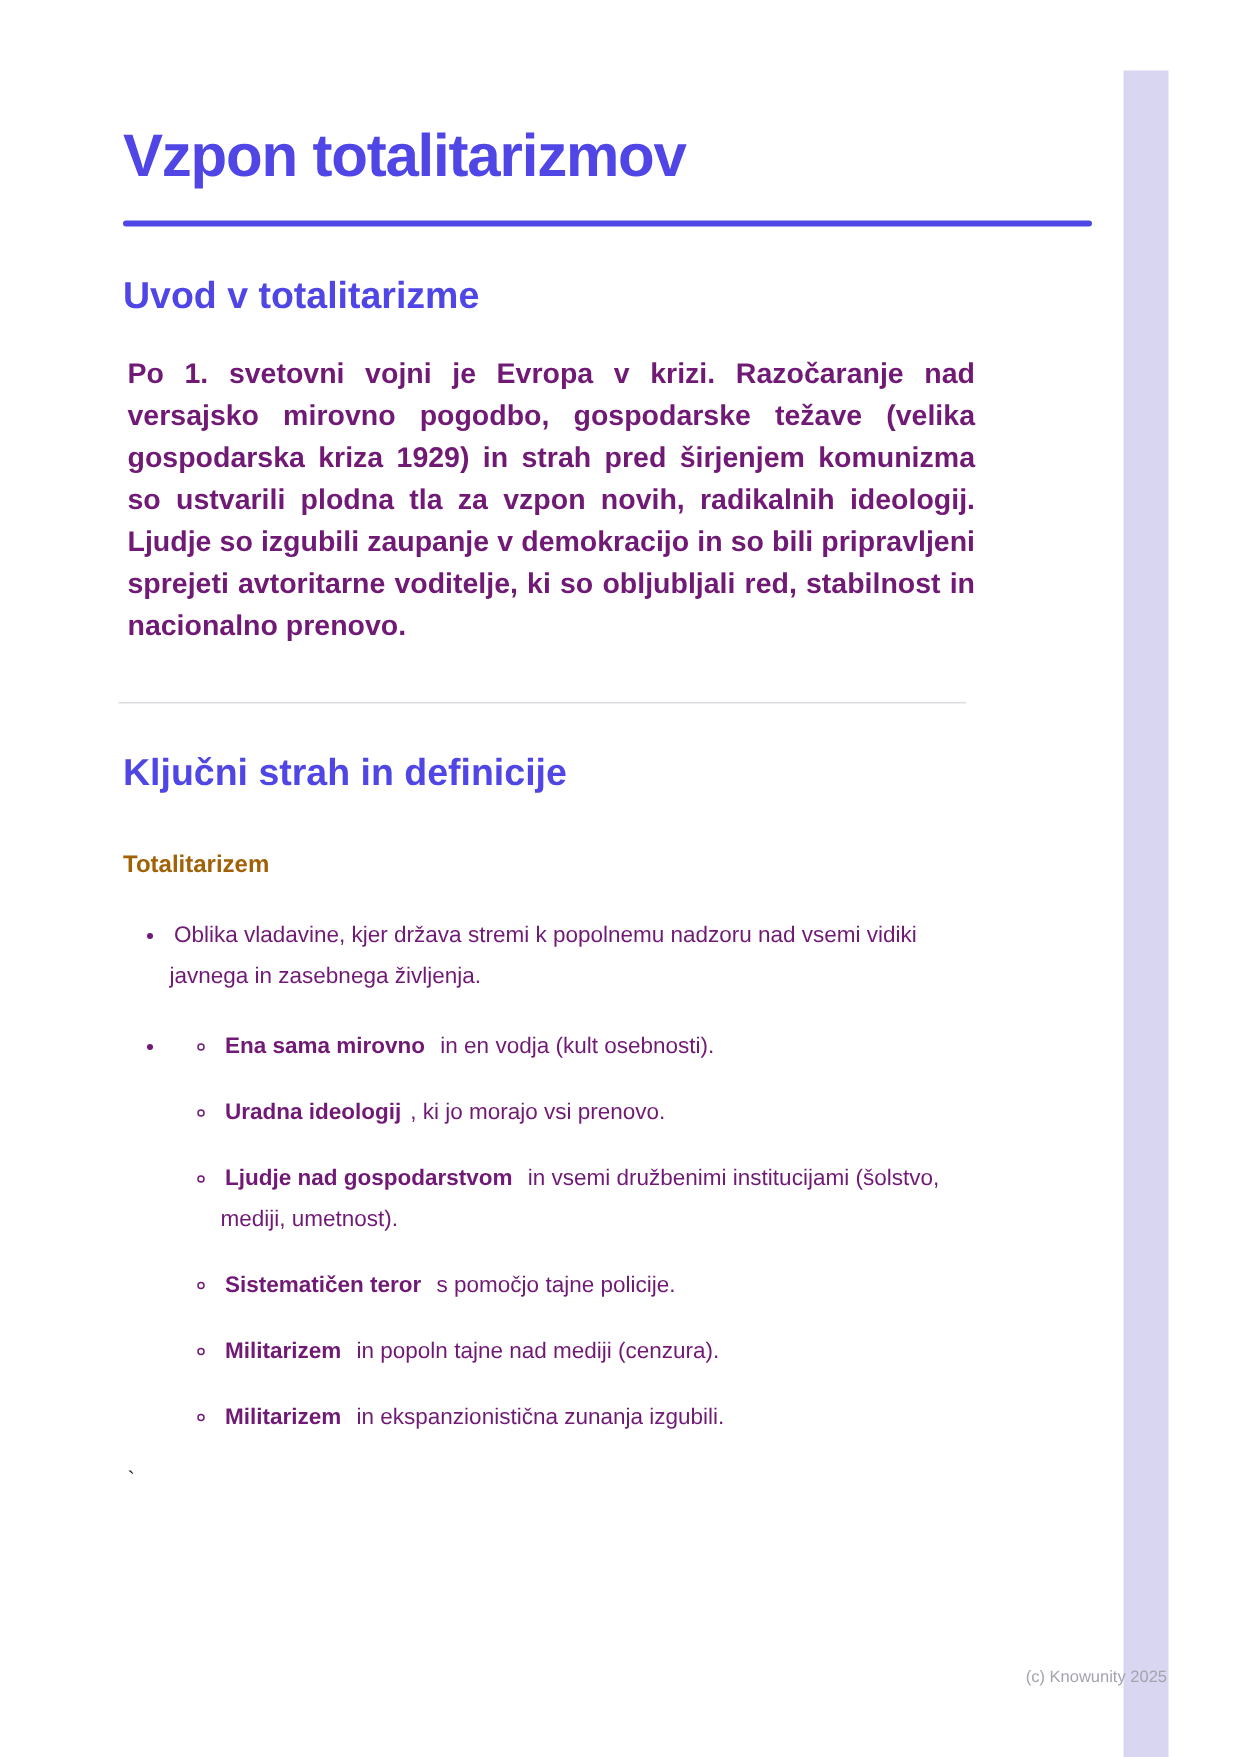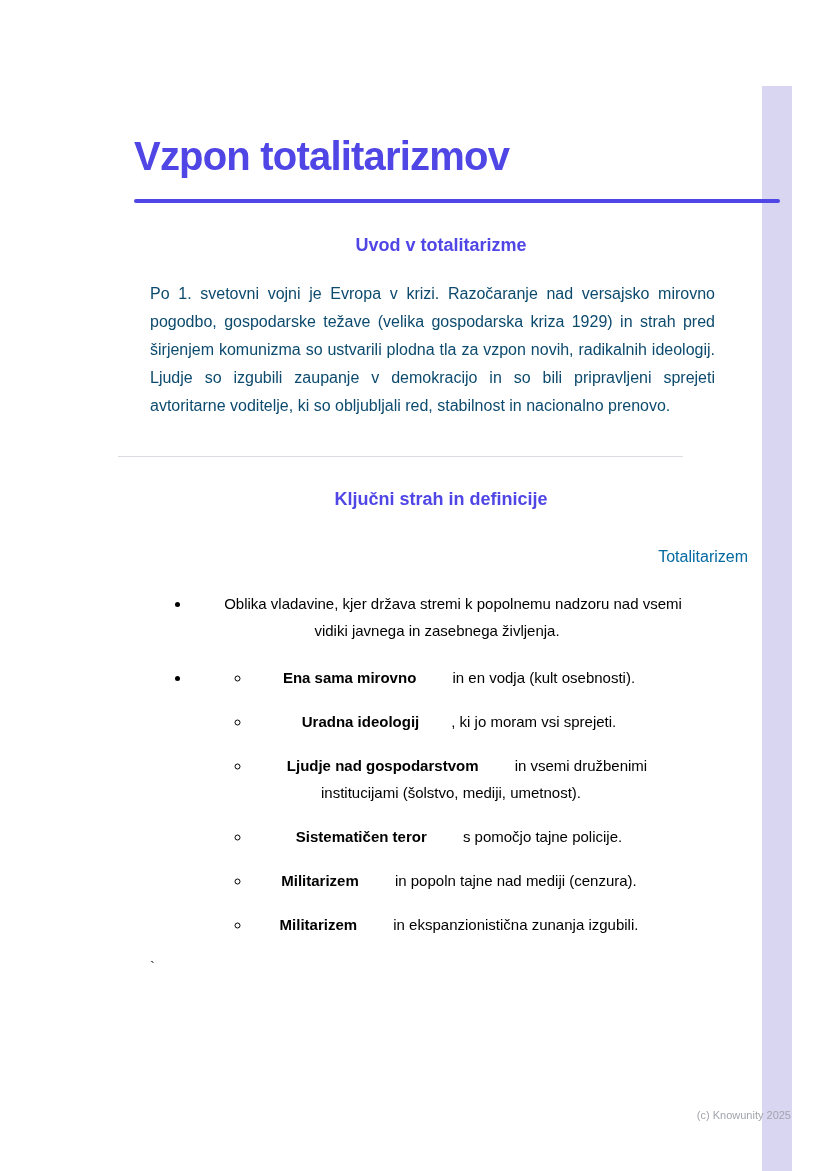--- a/index.html
+++ b/index.html
@@ -1,15 +1,15 @@
 <!DOCTYPE html>
 <html><head>
 <meta charset="utf-8">
 <style>
-  * { margin: 16px; padding: 0; box-sizing: border-box; }
+  * { margin: 3px; padding: 0; box-sizing: border-box; }
   html, body { width: 828px; height: 1171px; }
   body {
     background: #ffffff;
     font-family: "Liberation Sans", sans-serif;
     color: #232733;
     position: relative;
     overflow: hidden;
   }
   .stripe {
     position: absolute;
@@ -34,73 +34,71 @@
     margin-bottom: 20px;
   }
   .title-rule {
     width: 646px;
     height: 4px;
     background: #4f46e5;
     border-radius: 2px;
     margin-bottom: 16px;
   }
   h2 {
-    font-size: 18px;
+    font-size: 25px;
     font-weight: 700;
     color: #4f46e5;
     margin: 32px 0 24px;
-    text-align: center;
   }
   .body-text {
     width: 565px;
-    font-size: 16px;
+    font-size: 19px;
     line-height: 28px;
     text-align: justify;
-    color: #0c4a6e;
+    color: #701a75;
+    font-weight: bold;
   }
   hr.divider {
     border: none;
     border-top: 1px solid #dcdce2;
     width: 565px;
     margin: 36px 0 4px;
   }
   h3 {
     font-size: 16px;
-    font-weight: 400;
-    color: #0369a1;
+    font-weight: 700;
+    color: #a16207;
     margin: 38px 0 24px;
-    text-align: right;
   }
   ul.bullets {
     width: 565px;
     list-style: disc;
     padding-left: 25px;
     font-size: 15px;
     line-height: 27px;
-    color: #000000;
-    text-align: center;
+    color: #701a75;
   }
   ul.bullets > li { margin-bottom: 20px; }
   ul.sub {
     list-style: circle;
     padding-left: 28px;
     margin-top: 16px;
   }
   ul.sub > li { margin-bottom: 17px; }
   ul.sub > li:last-child { margin-bottom: 0; }
   strong { font-weight: 700; }
   .stray {
     font-size: 15px;
     margin-top: 6px;
     color: #232733;
   }
   .footer {
     position: absolute;
     right: 53px;
-    bottom: 66px;
+    bottom: 50px;
     font-size: 11px;
     color: #a3a4ae;
     z-index: 2;
   }
 </style>
 </head>
 <body>
 
 <div class="stripe"></div>
 
@@ -120,21 +118,21 @@
     <h2>Ključni strah in definicije</h2>
     <h3>Totalitarizem</h3>
 
     <ul class="bullets">
       <li>
         <span>Oblika vladavine, kjer država stremi k popolnemu nadzoru nad vsemi vidiki javnega in zasebnega življenja.</span>
       </li>
       <li>
         <ul class="sub">
           <li><strong>Ena sama mirovno</strong><span> in en vodja (kult osebnosti).</span></li>
-          <li><strong>Uradna ideologij</strong><span>, ki jo moram vsi sprejeti.</span></li>
+          <li><strong>Uradna ideologij</strong><span>, ki jo morajo vsi prenovo.</span></li>
           <li><strong>Ljudje nad gospodarstvom</strong><span> in vsemi družbenimi institucijami (šolstvo, mediji, umetnost).</span></li>
           <li><strong>Sistematičen teror</strong><span> s pomočjo tajne policije.</span></li>
           <li><strong>Militarizem</strong><span> in popoln tajne nad mediji (cenzura).</span></li>
           <li><strong>Militarizem</strong><span> in ekspanzionistična zunanja izgubili.</span></li>
         </ul>
       </li>
     </ul>
 
     <div class="stray">`</div>
   </section>

